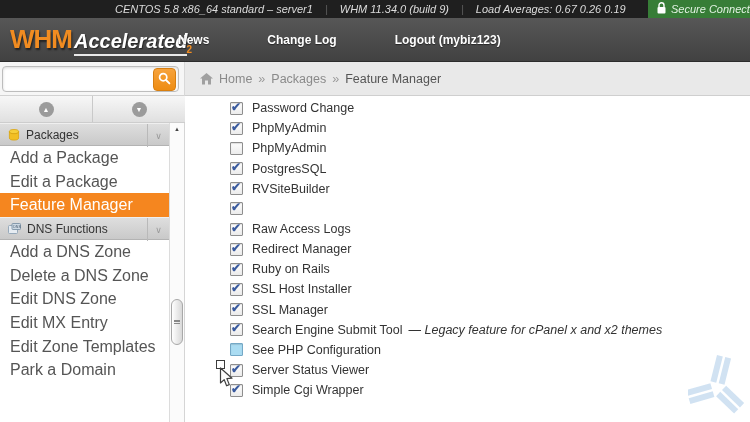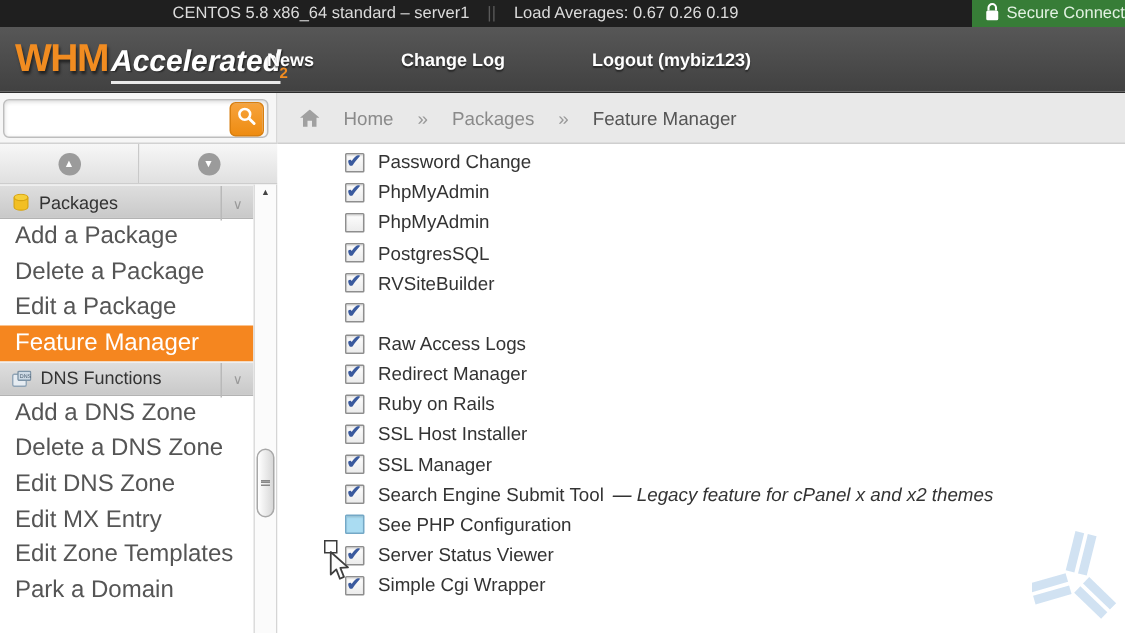--- a/index.html
+++ b/index.html
@@ -2,21 +2,21 @@
 <html><head>
 <meta charset="utf-8">
 <style>
   * { margin:0; padding:0; box-sizing:border-box; }
   html,body { width:750px; height:422px; }
   body { font-family:"Liberation Sans", sans-serif; background:#fff; }
   #page { position:relative; width:750px; height:422px; overflow:hidden; background:#fff; }
 
   
   .topbar { position:absolute; left:0; top:0; width:750px; height:18px; background:#1f1f1f;
-            display:flex; align-items:center; color:#dcdcdc; font-size:11px; padding-left:103px; white-space:nowrap; }
+            display:flex; align-items:center; color:#dcdcdc; font-size:11px; padding-left:103px; white-space:nowrap;font-style:italic; }
   .topbar .seg { padding:0 12px; }
   .topbar .tb-divider { color:#5a5a5a; font-size:11px; }
   .secure-badge { position:absolute; left:648px; top:0; height:18px; background:#377d37;
             display:flex; align-items:center; gap:5px; padding:0 9px; color:#e2f2e2; font-size:11px; white-space:nowrap; }
   .lock-icon { display:inline-block; }
 
   
   .header { position:absolute; left:0; top:18px; width:750px; height:44px;
             background:linear-gradient(#575757,#414141); border-bottom:1px solid #2c2c2c;
             display:flex; align-items:center; }
@@ -35,21 +35,21 @@
   .toolbar { position:absolute; left:0; top:62px; width:750px; height:34px; display:flex; }
   .search-area { width:185px; height:34px; background:#f6f6f6; border-right:1px solid #d8d8d8;
                  border-bottom:1px solid #d2d2d2; position:relative; }
   .search-input { position:absolute; left:2px; top:4px; width:177px; height:26px;
                  border:1px solid #bdbdbd; border-radius:4px; background:#fff;
                  box-shadow:inset 0 1px 3px rgba(0,0,0,0.15); font-size:12px; padding:0 30px 0 6px; outline:none; }
   .search-btn { position:absolute; left:153px; top:6px; width:23px; height:23px; border:1px solid #d87f10;
                  border-radius:4px; background:linear-gradient(#f7a33c,#ee8c12); cursor:pointer;
                  display:flex; align-items:center; justify-content:center; }
   .breadcrumb { flex:1; background:#e9e9e9; border-bottom:1px solid #cfcfcf;
-                 display:flex; align-items:center; gap:16px; padding-left:15px;
+                 display:flex; align-items:center; gap:6px; padding-left:15px;
                  font-size:12.5px; color:#8a8a8a; }
   .crumb-link { color:#8a8a8a; cursor:pointer; }
   .crumb-sep { color:#9a9a9a; }
   .crumb-current { color:#555; }
 
   
   .body-wrap { position:absolute; left:0; top:96px; width:750px; height:326px; display:flex; }
 
   
   .sidebar { width:185px; height:326px; position:relative; background:#fff; }
@@ -101,20 +101,21 @@
   .mouse-cursor { position:absolute; left:219px; top:367px; z-index:21; }
 </style>
 </head>
 <body>
 
 <div id="page">
 
   <div class="topbar">
     <span class="seg">CENTOS 5.8 x86_64 standard – server1</span>
     <span class="tb-divider">|</span>
+    <span class="seg">WHM 11.34.0 (build 9)</span>
     <span class="tb-divider">|</span>
     <span class="seg">Load Averages: 0.67 0.26 0.19</span>
     <div class="secure-badge">
       <span class="lock-icon">
         <svg width="9" height="12" viewBox="0 0 9 12">
             <path d="M2 5 V3.2 a2.5 2.5 0 0 1 5 0 V5" fill="none" stroke="#fff" stroke-width="1.4"></path>
             <rect x="0.5" y="5" width="8" height="6.5" rx="1" fill="#fff"></rect>
           </svg>
       </span>
       <span>Secure Connection</span>
@@ -177,21 +178,20 @@
               <span class="sec-icon">
                 <svg width="12" height="12" viewBox="0 0 12 12">
                   <ellipse cx="6" cy="2.6" rx="4.6" ry="2.1" fill="#f6cf3a" stroke="#d9a510" stroke-width="0.8"></ellipse>
                   <path d="M1.4 2.6 V9 a4.6 2.1 0 0 0 9.2 0 V2.6 a4.6 2.1 0 0 1 -9.2 0 Z" fill="#f2bf23" stroke="#d9a510" stroke-width="0.8"></path>
                 </svg>
               </span>
               <span>Packages</span>
               <div class="section-chevron">∨</div>
             </div>
             <div class="side-item">Add a Package</div>
-            <div class="side-item">Delete a Package</div>
             <div class="side-item">Edit a Package</div>
             <div class="side-item active">Feature Manager</div>
             <div class="section-header">
               <span class="sec-icon">
                 <svg width="13" height="11" viewBox="0 0 13 11">
                   <rect x="0.5" y="2.5" width="9" height="8" rx="1" fill="#e6ecf2" stroke="#8fa3b5" stroke-width="0.9"></rect>
                   <rect x="4" y="0.5" width="8.5" height="6" rx="0.8" fill="#cdd9e4" stroke="#7d93a6" stroke-width="0.9"></rect>
                   <text x="5.2" y="5" font-size="3.6" fill="#44586c" font-family="sans-serif">DNS</text>
                 </svg>
               </span>

